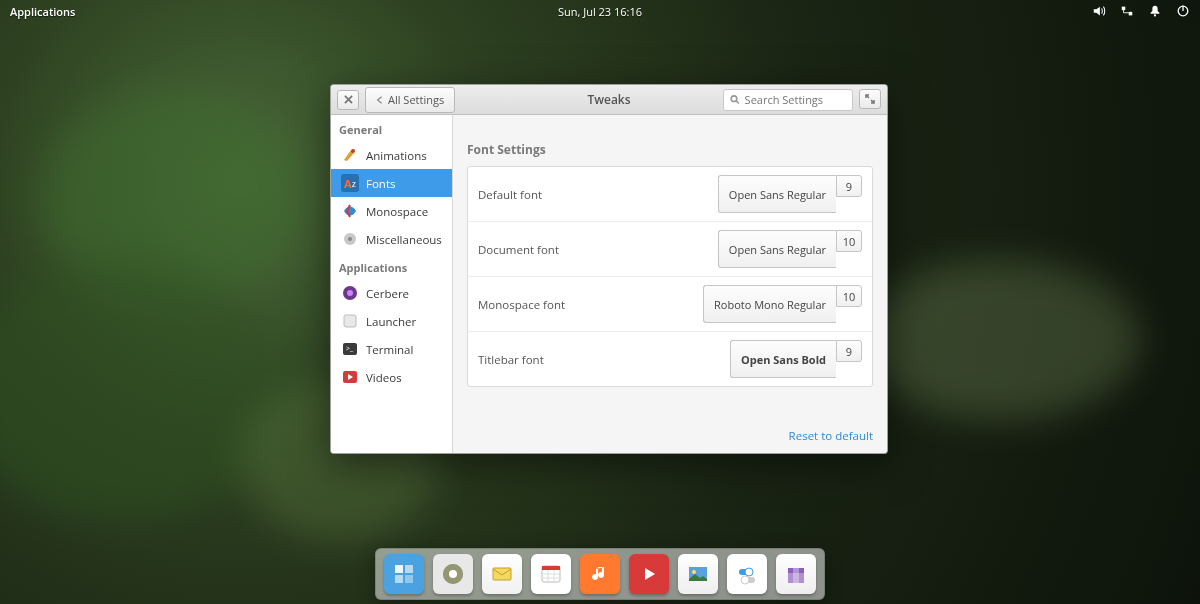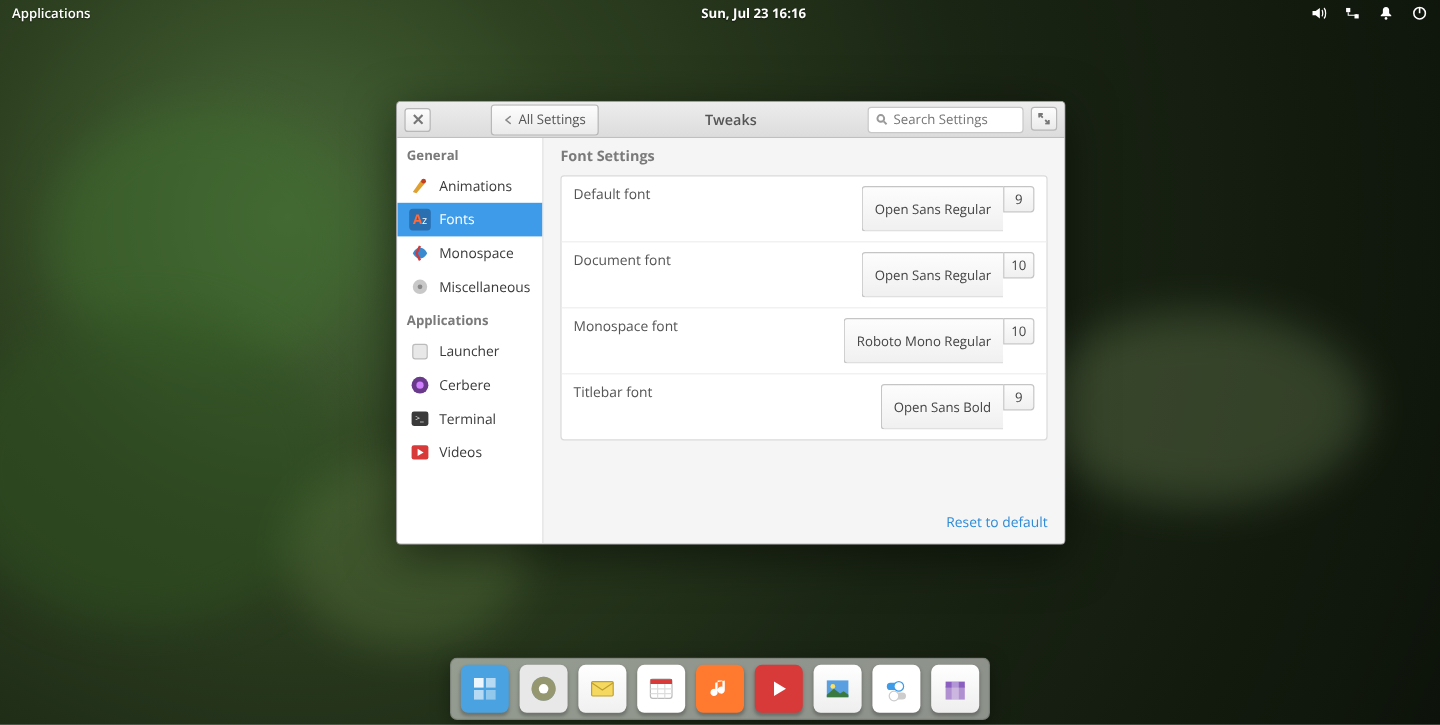--- a/index.html
+++ b/index.html
@@ -16,21 +16,21 @@
   .f4{ left:240px; top:380px; width:200px; height:160px; background:#6a8a4a; opacity:.3; }
 
   
   .panel {
     position: absolute; top:0; left:0; right:0; height:22px;
     display:flex; align-items:center; color:#fff; font-size:11px;
     padding:0 10px;
     text-shadow:0 1px 1px rgba(0,0,0,.6);
     z-index:10;
   }
-  .panel .center { position:absolute; left:50%; transform:translateX(-50%); font-weight:700;margin-left:28px; }
+  .panel .center { position:absolute; left:50%; transform:translateX(-50%); font-weight:400; }
   .panel .right { margin-left:auto; display:flex; gap:14px; align-items:center; }
   .panel .pico { width:14px; height:14px; display:flex; align-items:center; justify-content:center; fill:#fff; color:#fff; }
 
   
   .window {
     position:absolute; left:330px; top:84px; width:558px; height:370px;
     background:#f5f5f5;
     border:1px solid rgba(0,0,0,.35);
     border-radius:4px;
     box-shadow:0 10px 40px rgba(0,0,0,.5);
@@ -39,45 +39,45 @@
   }
   .titlebar {
     height:30px; background:linear-gradient(#ededed,#dcdcdc);
     border-bottom:1px solid #bfbfbf;
     display:flex; align-items:center; padding:0 6px; gap:6px;
     position:relative;
   }
   .tbtn { height:20px; border:1px solid #b8b8b8; border-radius:3px; background:linear-gradient(#fdfdfd,#eaeaea); font-size:11px; color:#555; display:flex; align-items:center; justify-content:center; cursor:default; }
   .closebtn { width:22px; }
   .closebtn svg{width:9px;height:9px;stroke:#777;stroke-width:2;}
-  .allset { padding:12px 10px;margin-left:44px; }
+  .allset { padding:12px 10px; }
   .wtitle { position:absolute; left:50%; transform:translateX(-50%); font-size:12px; color:#555; font-weight:600; }
   .titlebar .rightgrp{margin-left:auto; display:flex; gap:6px;}
   .search { width:130px; height:22px; border:1px solid #c8c8c8; border-radius:3px; background:#fff; display:flex; align-items:center; padding:0 6px; gap:5px;margin-left:20px; }
   .search input{ border:none; outline:none; font-size:11px; width:100%; color:#555; background:transparent;}
   .search svg{width:11px;height:11px;stroke:#999;fill:none;stroke-width:2;}
   .maxbtn{ width:22px; }
   .maxbtn svg{width:10px;height:10px;stroke:#777;fill:none;stroke-width:1.5;}
 
   .body { flex:1; display:flex; min-height:0;}
   .sidebar { width:122px; background:#fff; border-right:1px solid #d9d9d9; overflow:auto; }
   .sb-header{ font-size:11px; font-weight:700; color:#7a7a7a; padding:7px 8px 4px; }
   .sb-item{ display:flex; align-items:center; gap:7px; padding:5px 8px 5px 10px; font-size:11.5px; color:#3a3a3a; cursor:default;}
   .sb-item.sel{ background:#3d9be9; color:#fff; }
   .sb-ico{ width:18px; height:18px; border-radius:3px; display:flex; align-items:center; justify-content:center; flex-shrink:0;}
 
-  .content{ flex:1; padding:6px 14px; display:flex; flex-direction:column; background:#f5f5f5; position:relative;}
+  .content{ flex:1; padding:26px 14px; display:flex; flex-direction:column; background:#f5f5f5; position:relative;}
   .sect-title{ font-size:12px; font-weight:700; color:#7a7a7a; margin-bottom:8px;}
   .card{ background:#fff; border:1px solid #dadada; border-radius:3px;}
-  .row{ display:flex; padding:8px 10px; border-bottom:1px solid #eee;}
+  .row{ display:flex; align-items:center; padding:8px 10px; border-bottom:1px solid #eee;}
   .row:last-child{border-bottom:none;}
   .row-label{ font-size:11.5px; color:#555;}
   .row-ctl{ margin-left:auto; display:flex;}
   .fontbtn{ height:38px; border:1px solid #c5c5c5; border-right:none; border-radius:3px 0 0 3px; background:linear-gradient(#fdfdfd,#f0f0f0); font-size:11px; color:#444; padding:0 10px; display:flex; align-items:center;}
-  .fontbtn.bold{ font-weight:400; }
+  .fontbtn.bold{ font-weight:700; }
   .sizebtn{ height:22px; width:26px; border:1px solid #c5c5c5; border-radius:0 3px 3px 0; background:linear-gradient(#fdfdfd,#f0f0f0); font-size:11px; color:#444; display:flex; align-items:center; justify-content:center;}
   .reset{ position:absolute; right:14px; bottom:10px; font-size:11.5px; color:#2e8bd8; cursor:default;text-align:center;}
 
   
   .dock{
     position:absolute; bottom:4px; left:50%; transform:translateX(-50%);
     background:rgba(240,240,240,.55); border:1px solid rgba(0,0,0,.15);
     border-radius:6px; padding:5px 8px; display:flex; gap:9px;
     box-shadow:0 4px 16px rgba(0,0,0,.35);
     z-index:5;
@@ -192,33 +192,33 @@
             </svg>
           </span>
         <span>Miscellaneous</span>
       </div>
 
       <div class="sb-header">Applications</div>
 
       <div class="sb-item">
         <span class="sb-ico">
             <svg width="18" height="18" viewBox="0 0 18 18">
-              <rect x="3" y="3" width="12" height="12" rx="2" fill="#e8e8e8" stroke="#bbb"></rect>
-            </svg>
-          </span>
-        <span>Launcher</span>
-      </div>
-      <div class="sb-item">
-        <span class="sb-ico">
-            <svg width="18" height="18" viewBox="0 0 18 18">
               <circle cx="9" cy="9" r="7" fill="#6a3a8a"></circle>
               <circle cx="9" cy="9" r="3" fill="#d080ff"></circle>
             </svg>
           </span>
         <span>Cerbere</span>
+      </div>
+      <div class="sb-item">
+        <span class="sb-ico">
+            <svg width="18" height="18" viewBox="0 0 18 18">
+              <rect x="3" y="3" width="12" height="12" rx="2" fill="#e8e8e8" stroke="#bbb"></rect>
+            </svg>
+          </span>
+        <span>Launcher</span>
       </div>
       <div class="sb-item">
         <span class="sb-ico">
             <svg width="18" height="18" viewBox="0 0 18 18">
               <rect x="2" y="3" width="14" height="12" rx="2" fill="#3a3a3a"></rect>
               <text x="5" y="11" font-size="7" fill="#fff">&gt;_</text>
             </svg>
           </span>
         <span>Terminal</span>
       </div>

